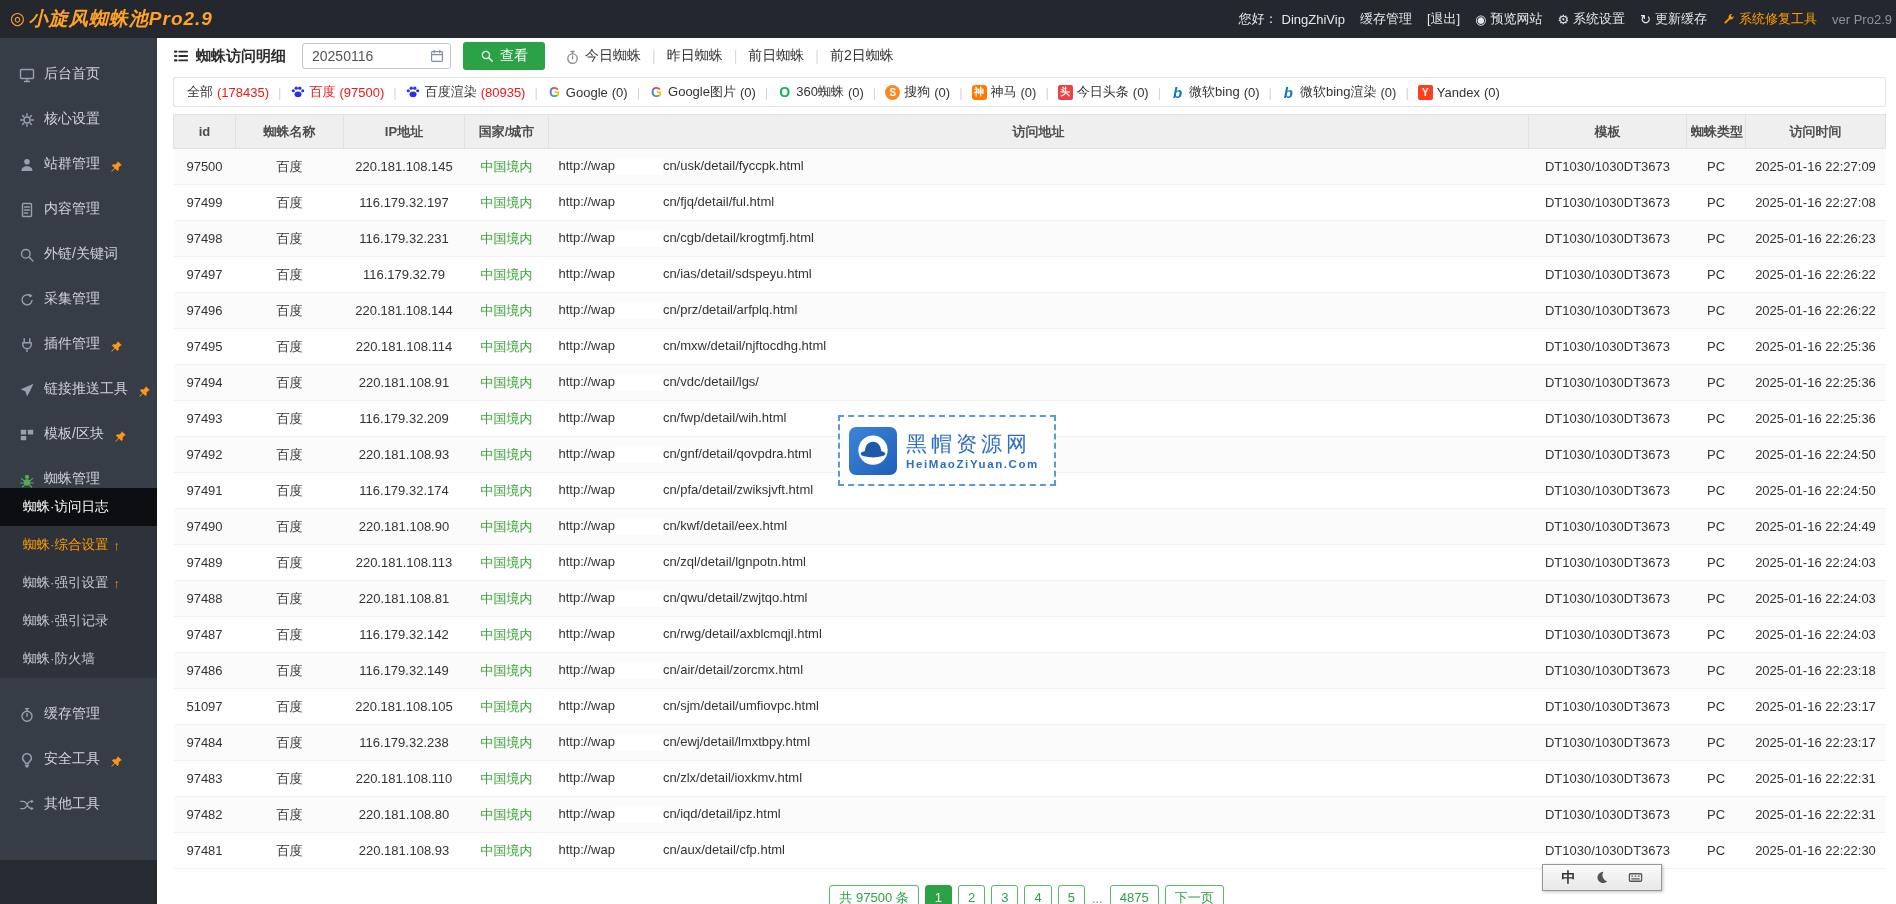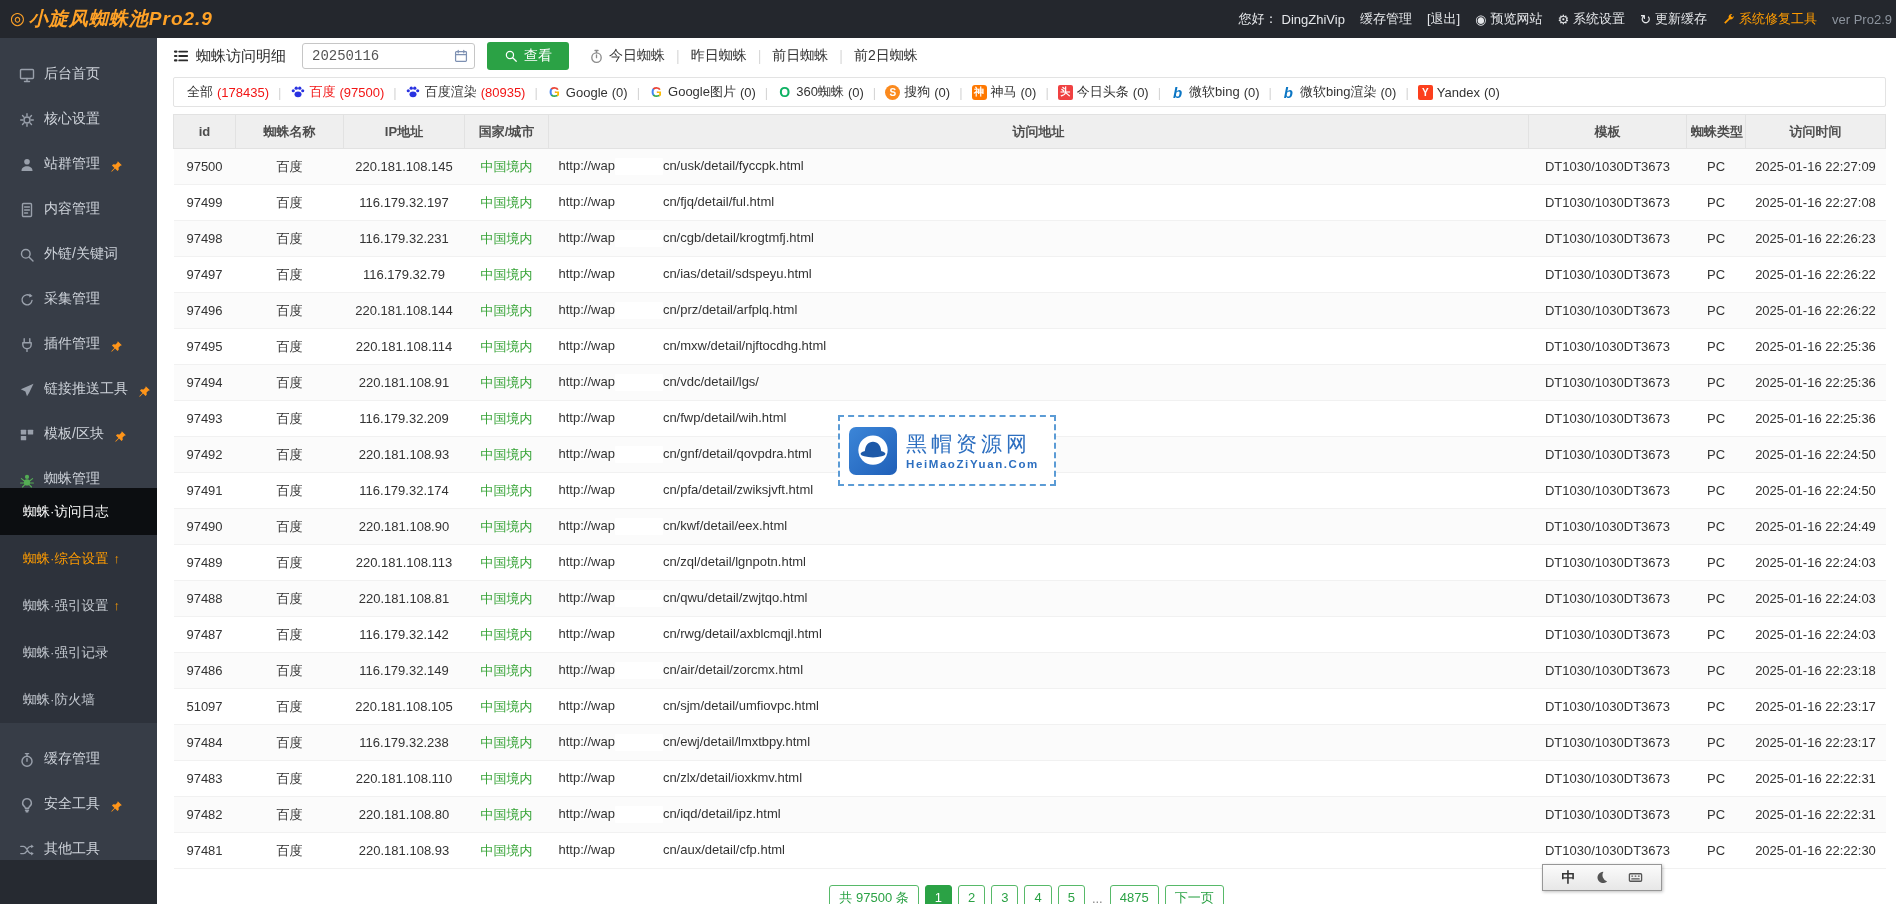--- a/index.html
+++ b/index.html
@@ -21,42 +21,42 @@
 
   
   .sidebar{position:absolute;left:0;top:38px;bottom:0;width:157px;background:#373d47;z-index:8}
   .sidebar::after{content:"";position:absolute;left:0;right:0;bottom:0;height:44px;background:#262a31}
   .side-item{height:45px;display:flex;align-items:flex-end;gap:9px;padding-left:19px;
              color:#ced3da;font-size:14px;cursor:pointer;white-space:nowrap}
   .side-item .sicon{width:16px;height:16px;color:#99a0ab;flex:0 0 16px}
   .side-item.green-ic .sicon{color:#54ad54}
   .pin{width:13px;height:13px;color:#ff9519;margin-left:1px;flex:0 0 13px}
   .side-submenu{background:#2d323b}
-  .sub-item{height:47px;display:flex;align-items:center;padding-left:23px;color:#c4c9d0;
+  .sub-item{height:38px;display:flex;align-items:center;padding-left:23px;color:#c4c9d0;
             font-size:13.5px;cursor:pointer;white-space:nowrap}
   .sub-item.active{background:#0c0e11;color:#ffffff}
   .sub-item.hl{color:#ff9c00}
   .sub-item .up{color:#ff9c00;margin-left:5px;font-size:13px}
   .side-item.bottom{height:45px}
 
   
   .content{position:absolute;left:157px;top:38px;right:0;bottom:0;background:#fff;overflow:hidden}
 
   .toolbar{height:36px;display:flex;align-items:center;gap:12px;padding-left:16px;font-size:14px;color:#333}
-  .tb-title{display:flex;align-items:center;gap:7px;font-weight:normal;font-size:15px;color:#2c2c2c}
+  .tb-title{display:flex;align-items:center;gap:7px;font-weight:bold;font-size:15px;color:#2c2c2c}
   .tb-title .ticon{width:16px;height:16px;color:#2c2c2c}
   .date-wrap{position:relative;margin-left:4px}
-  .date-input{width:122px;height:24px;border:1px solid #c6c6c6;border-radius:3px;padding:0 40px 0 9px;
-              font-size:14px;color:#555;outline:none;font-family:Liberation Mono, monospace}
+  .date-input{width:122px;height:24px;border:1px solid #c6c6c6;border-radius:3px;padding:0 16px 0 9px;
+              font-size:14px;color:#555;outline:none;font-family:Liberation Sans, sans-serif}
   .cal-icon{position:absolute;right:7px;top:6px;width:14px;height:14px;color:#7d90b2;cursor:pointer}
   .view-btn{height:28px;background:#2BA245;color:#fff;border:none;border-radius:3px;padding:0 17px;
             font-size:14px;display:flex;align-items:center;gap:6px;cursor:pointer;font-family:inherit}
   .view-btn .vicon{width:14px;height:14px;color:#fff}
   .quick{display:flex;align-items:center;gap:11px;margin-left:8px;color:#333}
-  .ql{display:flex;align-items:center;gap:5px;cursor:pointer}
+  .ql{display:flex;align-items:flex-end;gap:5px;cursor:pointer}
   .ql .qicon{width:15px;height:15px;color:#8a8a8a}
   .qsep{color:#d9d9d9}
 
   .filterbar{margin:3px 10px 7px 16px;border:1px solid #e3e3e3;border-radius:2px;height:30px;
              display:flex;align-items:center;gap:9px;padding:0 13px;font-size:13px;color:#333;
              box-sizing:border-box;white-space:nowrap}
   .fsep{color:#d5d5d5}
   .fitem{display:flex;align-items:center;gap:4px;cursor:pointer}
   .fitem .cnt{color:#333}
   .fitem .cnt.red{color:#f21515}

